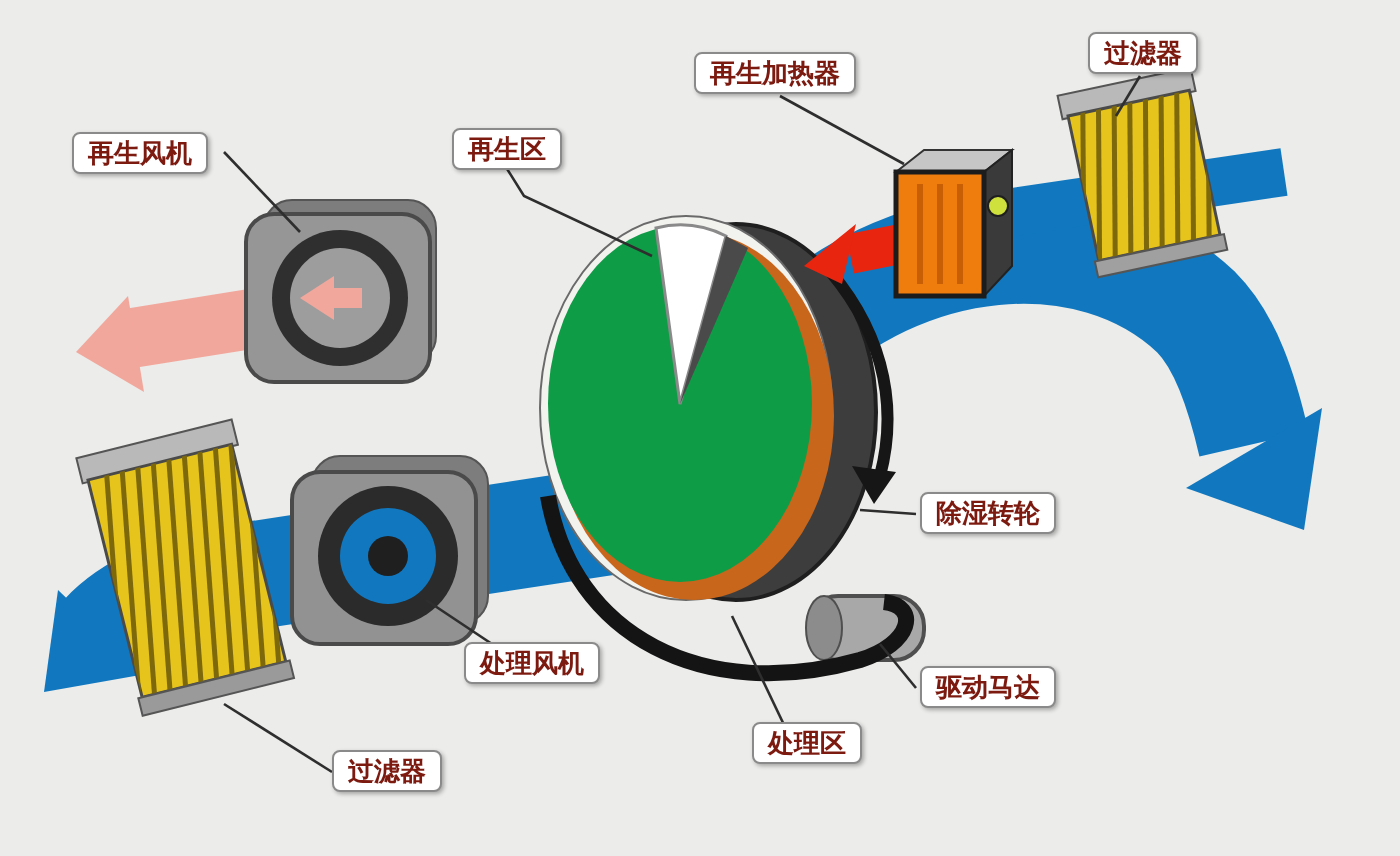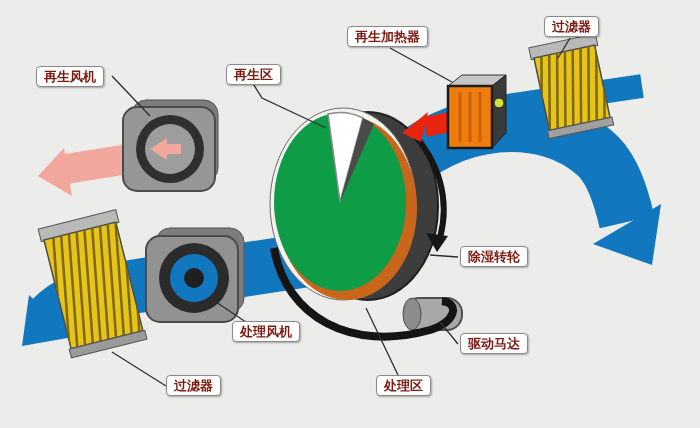--- a/index.html
+++ b/index.html
@@ -149,14 +149,14 @@
   </svg>
 
   <div class="label" style="left:36px;top:66px">再生风机</div>
   <div class="label" style="left:226px;top:64px">再生区</div>
   <div class="label" style="left:347px;top:26px">再生加热器</div>
   <div class="label" style="left:544px;top:16px">过滤器</div>
   <div class="label" style="left:460px;top:246px">除湿转轮</div>
   <div class="label" style="left:460px;top:333px">驱动马达</div>
   <div class="label" style="left:232px;top:321px">处理风机</div>
   <div class="label" style="left:166px;top:375px">过滤器</div>
-  <div class="label" style="left:376px;top:375px">处理区</div>
+  <div class="label" style="left:376px;top:361px">处理区</div>
 </div>
 
 </body></html>

